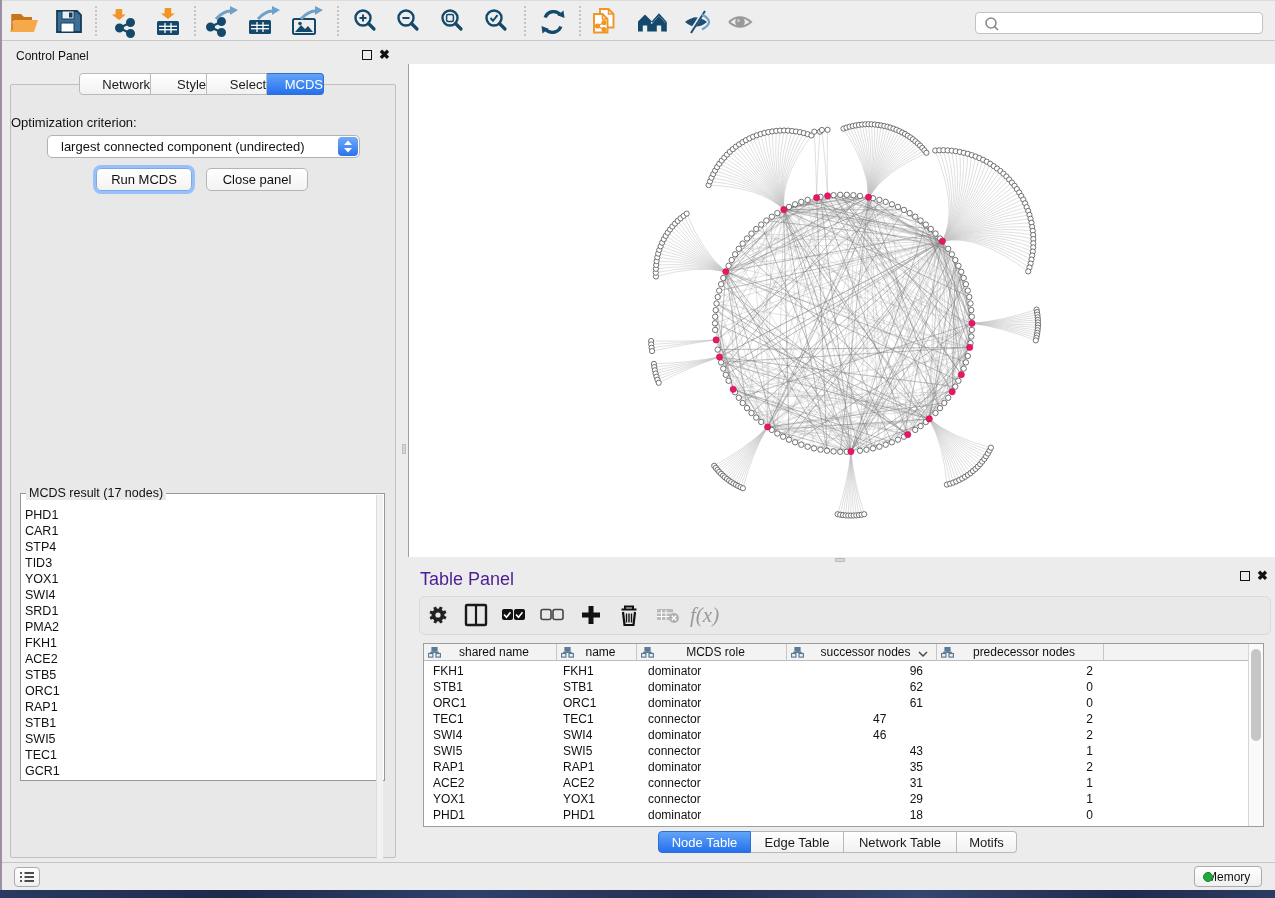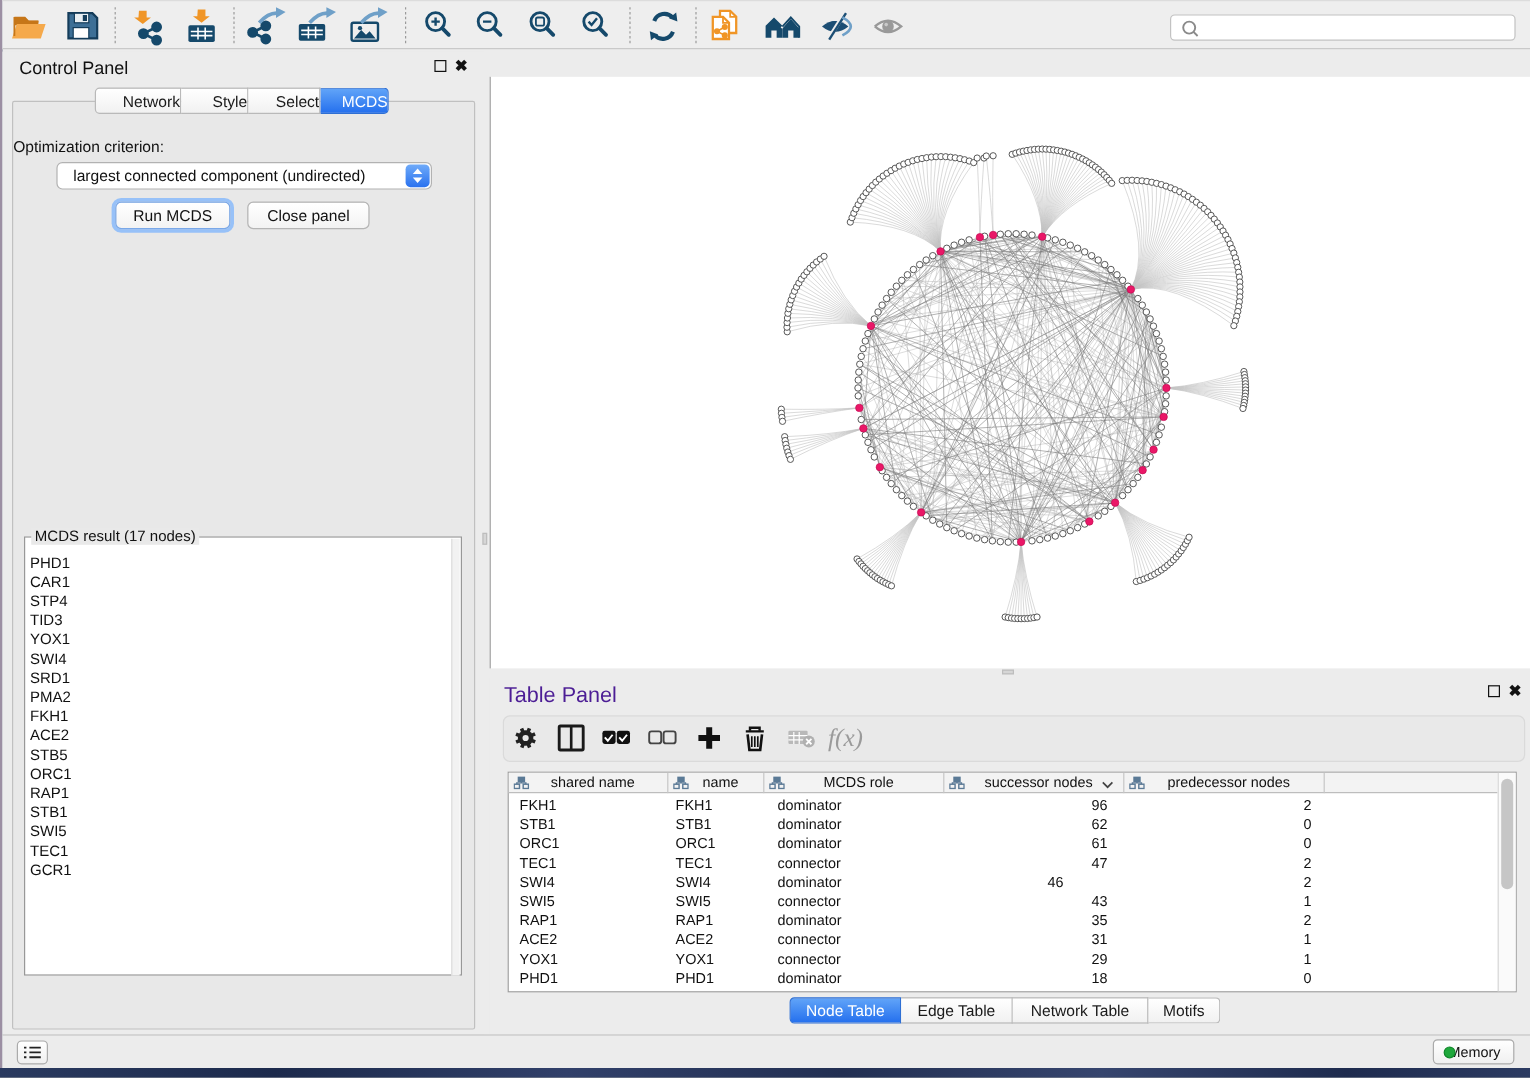--- a/index.html
+++ b/index.html
@@ -5,35 +5,35 @@
 *{margin:0;padding:0;box-sizing:border-box}
 html,body{width:1275px;height:898px;overflow:hidden;font-family:"Liberation Sans",sans-serif}
 body{background:#2a3850;position:relative}
 #desk{position:absolute;left:0;top:0;width:1275px;height:898px;background:linear-gradient(90deg,#2a3a60 0%,#1c2a4c 18%,#31406a 37%,#222f52 55%,#36456e 72%,#1e2b4e 88%,#2c3b62 100%)}
 #app{position:absolute;left:2px;top:0;width:1273px;height:890px;background:#ececec}
 
 #tbar{position:absolute;left:0;top:0;width:1273px;height:41px;background:#eee;border-top:1px solid #dcdcdc;border-bottom:1px solid #c9c9c9}
 #search{position:absolute;left:973px;top:11px;width:288px;height:22px;background:#fff;border:1px solid #c2c2c2;border-radius:4px}
 
 #cp{position:absolute;left:0;top:43px;width:402px;height:819px;background:#ececec}
-#cp .title{position:absolute;left:14px;top:6px;font-size:15px;color:#111}
+#cp .title{position:absolute;left:14px;top:6px;font-size:12px;color:#111}
 .winbtn{position:absolute;top:7px;width:10px;height:10px;border:1.5px solid #111}
 .xbtn{position:absolute;top:4px;font-size:13px;font-weight:bold;color:#111}
 #cptabs{position:absolute;left:77px;top:30px;height:22px;display:flex;font-size:13px;color:#1a1a1a;z-index:3}
 #cptabs div{height:22px;line-height:22px;text-align:right;background:linear-gradient(#fff,#f1f1f1);border:1px solid #b9b9b9;border-left:none}
 #cptabs div:first-child{border-left:1px solid #b9b9b9;border-radius:4px 0 0 4px}
 #cptabs div.sel{background:linear-gradient(#61a4f8,#2570ee);color:#fff;border-color:#2e6fd4;border-radius:0 4px 4px 0}
 #cpbody{position:absolute;left:8px;top:41px;width:386px;height:774px;background:#e8e8e8;border:1px solid #c0c0c0;border-radius:2px}
 #optlab{position:absolute;left:0;top:30px;width:100%;font-size:13px;color:#111}
 #combo{position:absolute;left:36px;top:50px;width:313px;height:23px;background:#fff;border:1px solid #b2b2b2;border-radius:5px;font-size:13px;line-height:21px;padding-left:13px;color:#111}
 #combo .stp{position:absolute;right:1px;top:1px;width:20px;height:19px;border-radius:4px;background:linear-gradient(#6fabf9,#2a72ef)}
 .btn{position:absolute;height:23px;background:linear-gradient(#fff,#f3f3f3);border:1px solid #b5b5b5;border-radius:5px;font-size:13px;text-align:center;color:#111;line-height:21px}
 #runbtn{left:85px;top:83px;width:96px;box-shadow:0 0 0 3px #97c1f8;border-color:#7aa8e8}
 #closebtn{left:195px;top:83px;width:102px}
-#fld{position:absolute;left:9px;top:362px;width:365px;height:366px;border:1px solid #989898;background:#fff}
+#fld{position:absolute;left:9px;top:408px;width:365px;height:288px;border:1px solid #989898;background:#fff}
 #fld .leg{position:absolute;left:5px;top:-8px;background:#e9e9e9;padding:0 3px;font-size:12.5px;color:#111}
 #fld ul{list-style:none;position:absolute;left:4px;top:13px;font-size:12.5px;color:#111}
 #fld li{height:16px;line-height:16px}
 #fld .sb{position:absolute;right:1px;top:1px;width:7px;height:364px;background:#f2f2f2;border-left:1px solid #dcdcdc}
 
 #nw{position:absolute;left:406px;top:43px;width:867px;height:514px}
 #nwtitle{position:absolute;left:0;top:0;width:867px;height:20px;background:linear-gradient(#f7f7f7,#d9d9d9);border-bottom:1px solid #ababab;border-left:1px solid #ababab}
 #nwtitle .t{position:absolute;left:0;top:3px;width:1006px;text-align:center;font-size:13px;color:#333}
 .tl{position:absolute;top:4px;width:12px;height:12px;border-radius:50%}
 #nwcanvas{position:absolute;left:0;top:21px;width:867px;height:493px;background:#fff;border-left:1px solid #9e9e9e}
@@ -662,21 +662,21 @@
           <div class="r" style="left:449px;top:35px;width:50px;text-align:right">62</div>
           <div class="r" style="left:619px;top:35px;width:50px;text-align:right">0</div>
           <div class="r" style="left:9px;top:51px">ORC1</div>
           <div class="r" style="left:139px;top:51px">ORC1</div>
           <div class="r" style="left:224px;top:51px">dominator</div>
           <div class="r" style="left:449px;top:51px;width:50px;text-align:right">61</div>
           <div class="r" style="left:619px;top:51px;width:50px;text-align:right">0</div>
           <div class="r" style="left:9px;top:67px">TEC1</div>
           <div class="r" style="left:139px;top:67px">TEC1</div>
           <div class="r" style="left:224px;top:67px">connector</div>
-          <div class="r" style="left:449px;top:67px;width:50px;text-align:right">47</div>
+          <div class="r" style="left:449px;top:67px;width:50px;">47</div>
           <div class="r" style="left:619px;top:67px;width:50px;text-align:right">2</div>
           <div class="r" style="left:9px;top:83px">SWI4</div>
           <div class="r" style="left:139px;top:83px">SWI4</div>
           <div class="r" style="left:224px;top:83px">dominator</div>
           <div class="r" style="left:449px;top:83px;width:50px;text-align:left">46</div>
           <div class="r" style="left:619px;top:83px;width:50px;text-align:right">2</div>
           <div class="r" style="left:9px;top:99px">SWI5</div>
           <div class="r" style="left:139px;top:99px">SWI5</div>
           <div class="r" style="left:224px;top:99px">connector</div>
           <div class="r" style="left:449px;top:99px;width:50px;text-align:right">43</div>

